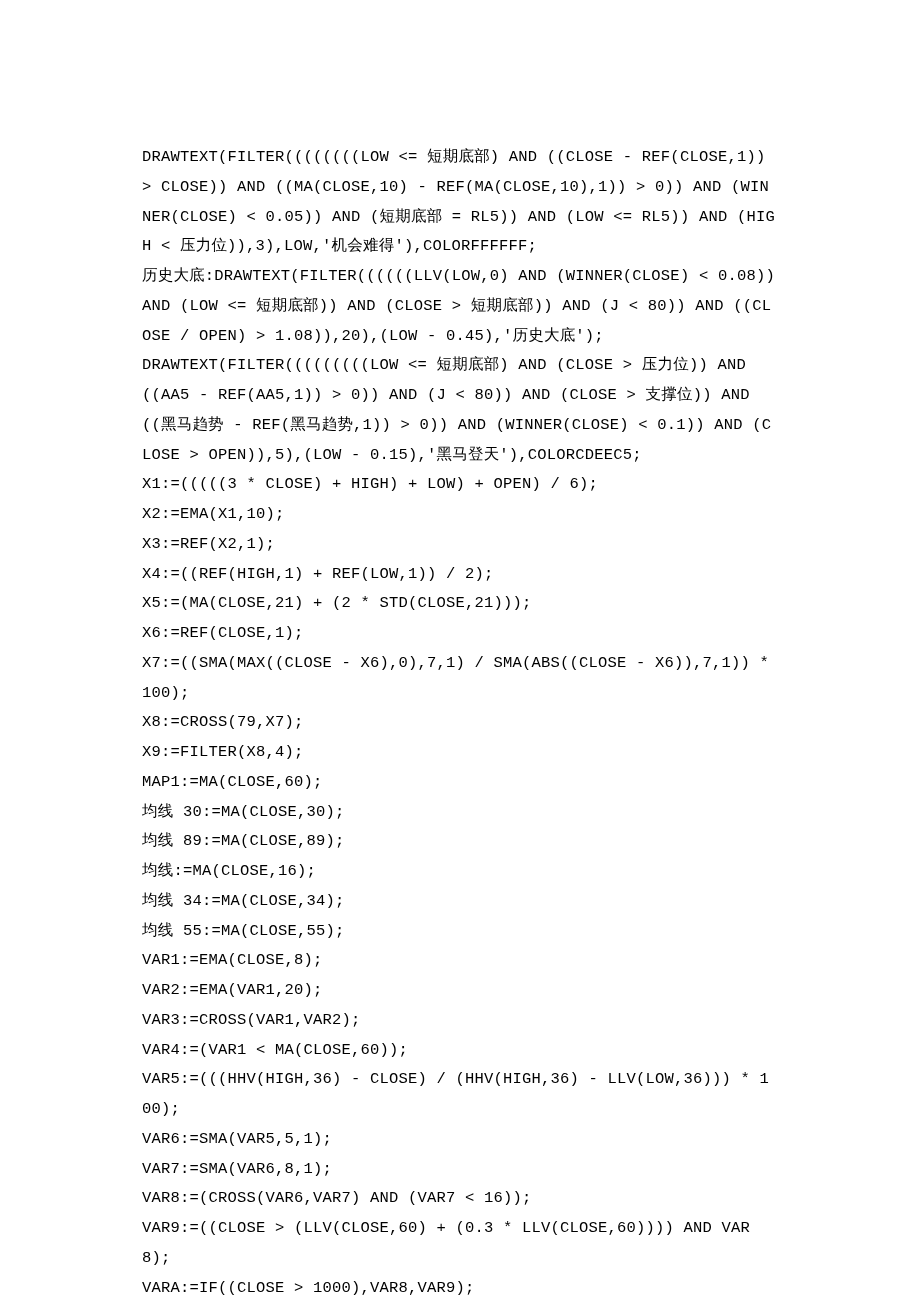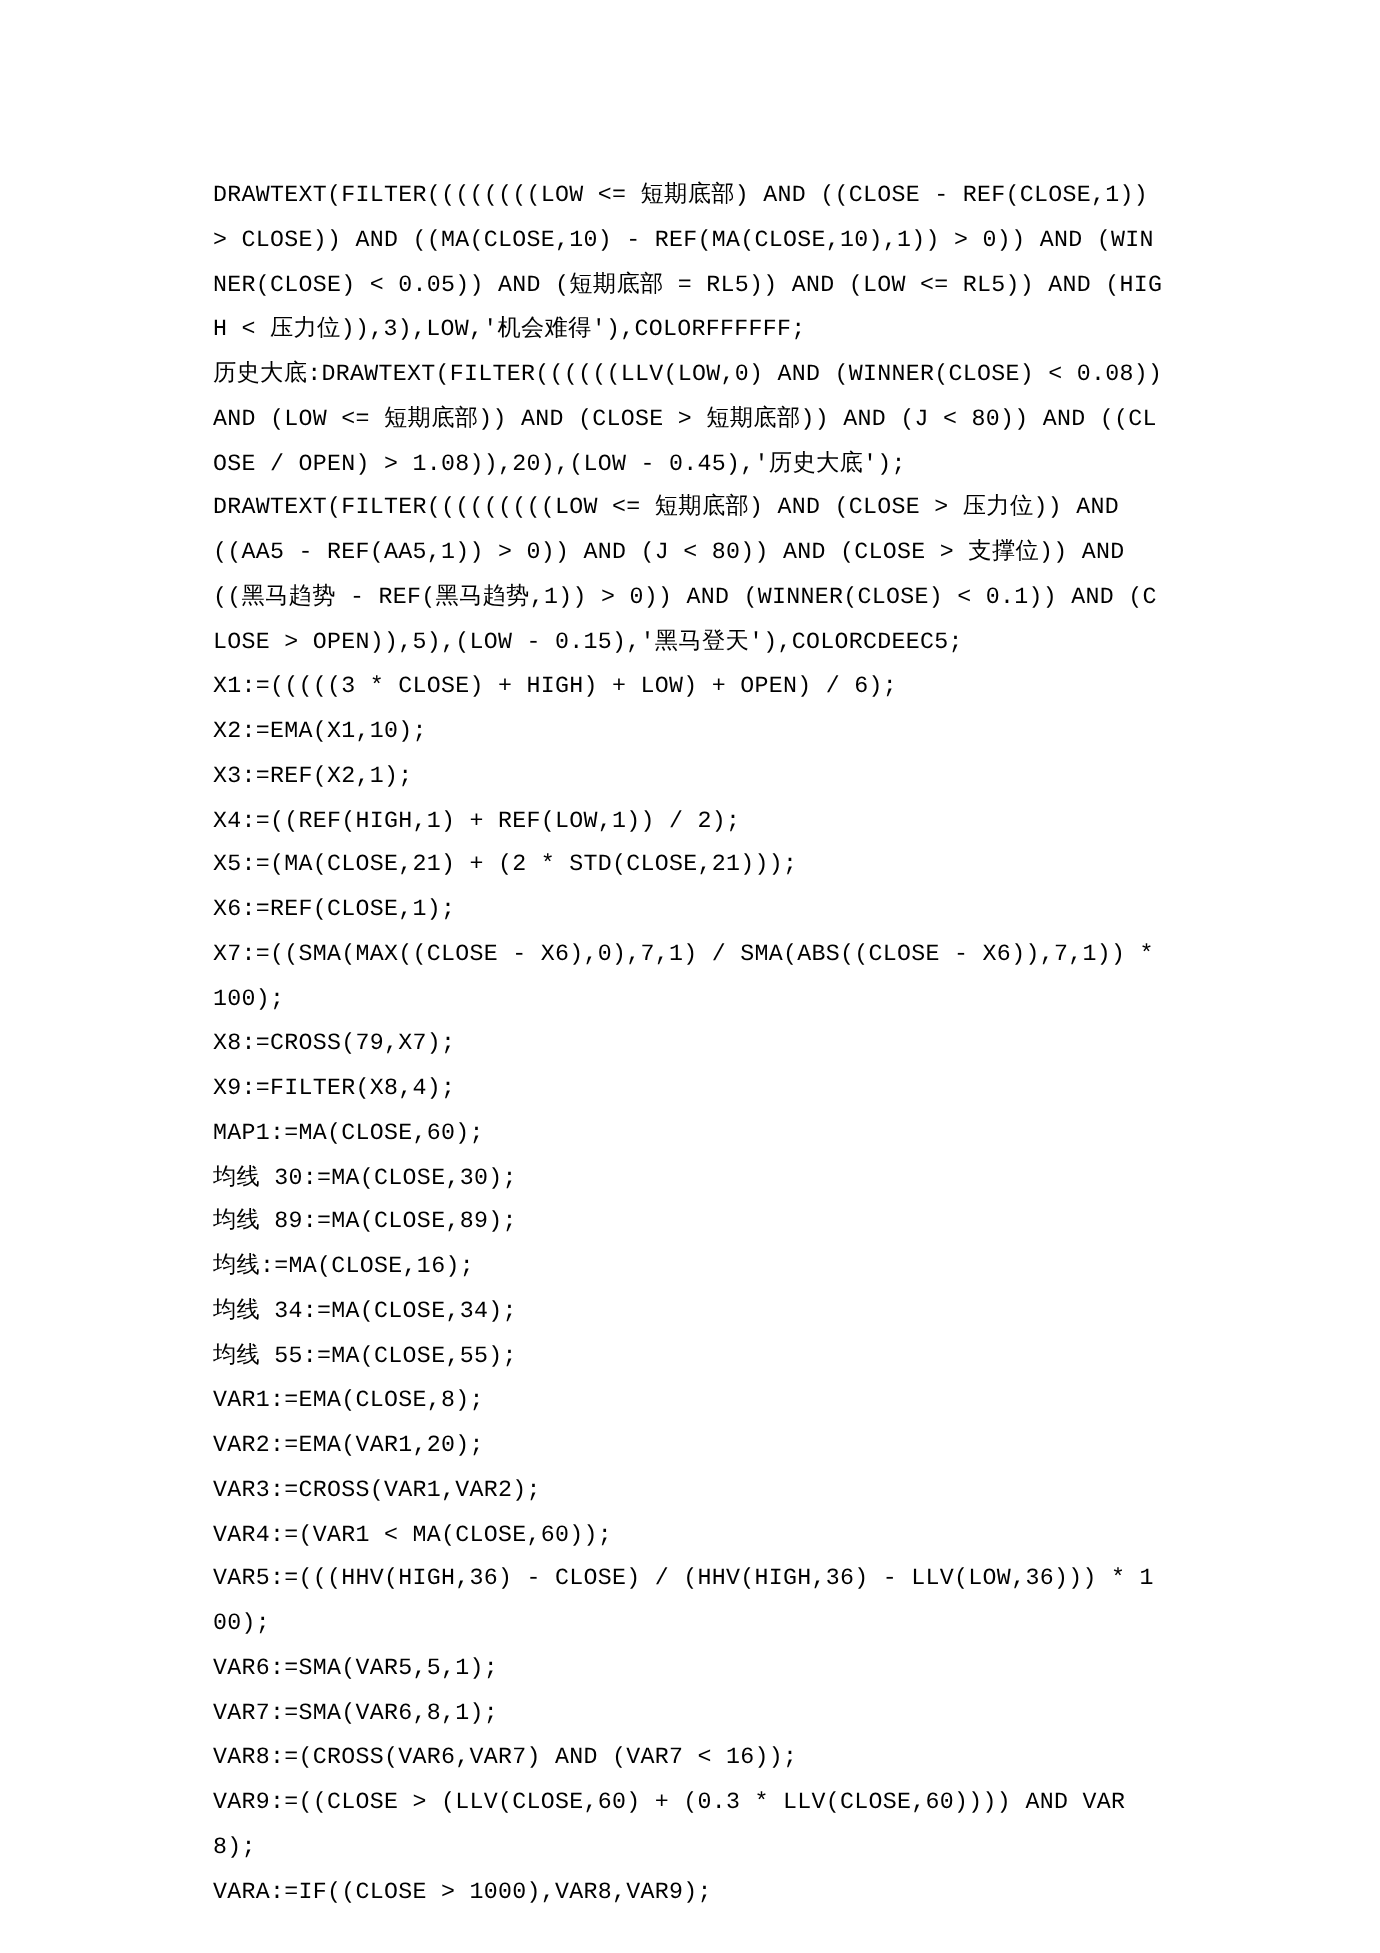--- a/index.html
+++ b/index.html
@@ -15,20 +15,21 @@
     width: 920px;
     min-height: 1302px;
     box-sizing: border-box;
     padding: 116px 142px 120px 142px;
     background: #ffffff;
   }
   .code-block {
     white-space: pre-wrap;
     word-break: break-all;
     letter-spacing: 0.2px;
+    margin-top: 27px;
   }
 </style>
 </head>
 <body>
 
 <div class="page">
   <div class="code-block" id="code-container"><div>DRAWTEXT(FILTER((((((((LOW &lt;= 短期底部) AND ((CLOSE - REF(CLOSE,1)) &gt; CLOSE)) AND ((MA(CLOSE,10) - REF(MA(CLOSE,10),1)) &gt; 0)) AND (WINNER(CLOSE) &lt; 0.05)) AND (短期底部 = RL5)) AND (LOW &lt;= RL5)) AND (HIGH &lt; 压力位)),3),LOW,'机会难得'),COLORFFFFFF;</div><div>历史大底:DRAWTEXT(FILTER((((((LLV(LOW,0) AND (WINNER(CLOSE) &lt; 0.08)) AND (LOW &lt;= 短期底部)) AND (CLOSE &gt; 短期底部)) AND (J &lt; 80)) AND ((CLOSE / OPEN) &gt; 1.08)),20),(LOW - 0.45),'历史大底');</div><div>DRAWTEXT(FILTER(((((((((LOW &lt;= 短期底部) AND (CLOSE &gt; 压力位)) AND ((AA5 - REF(AA5,1)) &gt; 0)) AND (J &lt; 80)) AND (CLOSE &gt; 支撑位)) AND ((黑马趋势 - REF(黑马趋势,1)) &gt; 0)) AND (WINNER(CLOSE) &lt; 0.1)) AND (CLOSE &gt; OPEN)),5),(LOW - 0.15),'黑马登天'),COLORCDEEC5;</div><div>X1:=(((((3 * CLOSE) + HIGH) + LOW) + OPEN) / 6);</div><div>X2:=EMA(X1,10);</div><div>X3:=REF(X2,1);</div><div>X4:=((REF(HIGH,1) + REF(LOW,1)) / 2);</div><div>X5:=(MA(CLOSE,21) + (2 * STD(CLOSE,21)));</div><div>X6:=REF(CLOSE,1);</div><div>X7:=((SMA(MAX((CLOSE - X6),0),7,1) / SMA(ABS((CLOSE - X6)),7,1)) * 100);</div><div>X8:=CROSS(79,X7);</div><div>X9:=FILTER(X8,4);</div><div>MAP1:=MA(CLOSE,60);</div><div>均线 30:=MA(CLOSE,30);</div><div>均线 89:=MA(CLOSE,89);</div><div>均线:=MA(CLOSE,16);</div><div>均线 34:=MA(CLOSE,34);</div><div>均线 55:=MA(CLOSE,55);</div><div>VAR1:=EMA(CLOSE,8);</div><div>VAR2:=EMA(VAR1,20);</div><div>VAR3:=CROSS(VAR1,VAR2);</div><div>VAR4:=(VAR1 &lt; MA(CLOSE,60));</div><div>VAR5:=(((HHV(HIGH,36) - CLOSE) / (HHV(HIGH,36) - LLV(LOW,36))) * 100);</div><div>VAR6:=SMA(VAR5,5,1);</div><div>VAR7:=SMA(VAR6,8,1);</div><div>VAR8:=(CROSS(VAR6,VAR7) AND (VAR7 &lt; 16));</div><div>VAR9:=((CLOSE &gt; (LLV(CLOSE,60) + (0.3 * LLV(CLOSE,60)))) AND VAR8);</div><div>VARA:=IF((CLOSE &gt; 1000),VAR8,VAR9);</div></div>
 </div>
 
 </body></html>

